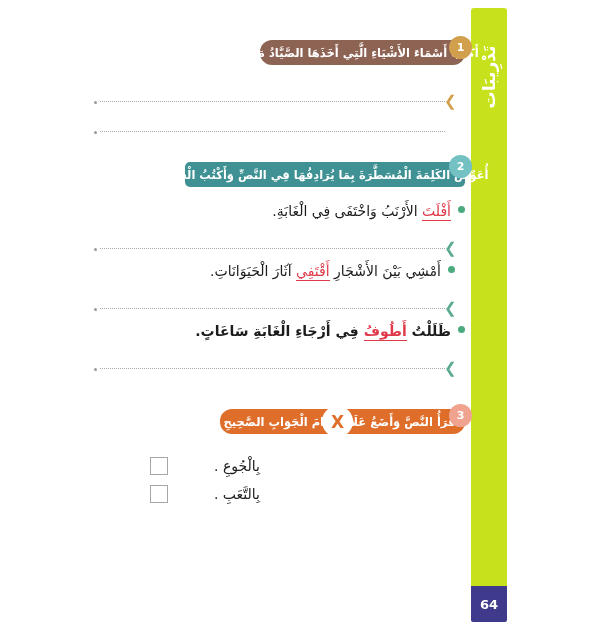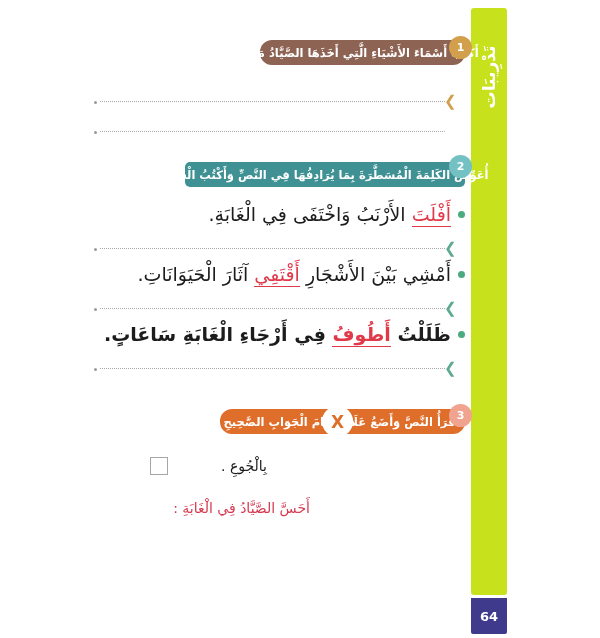--- a/index.html
+++ b/index.html
@@ -61,21 +61,21 @@
     font-weight: bold;
     letter-spacing: 0.5px;
     direction: rtl;
     font-family: "DejaVu Sans", "Liberation Sans", sans-serif;
   }
 
   
   .page-number {
     position: absolute;
     right: 93px;
-    bottom: 4px;
+    bottom: 16px;
     width: 36px;
     height: 36px;
     background: #3f3a8c;
     display: flex;
     align-items: center;
     justify-content: center;
     color: #ffffff;
     font-size: 13px;
     font-weight: bold;
     border-bottom-left-radius: 2px;
@@ -157,21 +157,21 @@
     height: 3px;
     background: #9a9a9a;
     border-radius: 50%;
   }
 
   
   .sentence {
     position: absolute;
     direction: rtl;
     text-align: right;
-    font-size: 19px;
+    font-size: 14px;
     color: #1c1c1c;
     white-space: nowrap;
     font-family: "DejaVu Sans", "Liberation Sans", sans-serif;
   }
   .sentence .bullet {
     display: inline-block;
     width: 7px;
     height: 7px;
     border-radius: 50%;
     background: #4bab7e;
@@ -213,21 +213,21 @@
     height: 18px;
     border: 1.4px solid #a6a6a6;
     background: #ffffff;
     box-sizing: border-box;
     flex: 0 0 auto;
   }
   .option-label {
     direction: rtl;
     font-size: 14px;
     color: #1c1c1c;
-    margin-right: 3px;
+    margin-right: 10px;
     white-space: nowrap;
     text-align: right;
     flex: 1 1 auto;
   }
 </style>
 </head>
 <body>
 
 <div class="page">
 
@@ -262,21 +262,21 @@
     <span>2</span>
   </div>
 
   <div class="sentence" style="top:203px; right:135px;">
     <span class="bullet"></span><span></span><span class="hl">أَفْلَتَ</span><span> الأَرْنَبُ وَاخْتَفَى فِي الْغَابَةِ.</span>
   </div>
   <div class="dot-start" style="top:248px; left:94px;"></div>
   <div class="dotline" style="top:248px; left:100px; width:345px;"></div>
   <div class="chev chev-teal" style="top:241px; left:444px;">❮</div>
 
-  <div class="sentence" style="top:263px; right:135px;margin-left:41px;">
+  <div class="sentence" style="top:263px; right:145px;margin-left:41px;">
     <span class="bullet"></span><span>أَمْشِي بَيْنَ الأَشْجَارِ </span><span class="hl">أَقْتَفِي</span><span> آثَارَ الْحَيَوَانَاتِ.</span>
   </div>
   <div class="dot-start" style="top:308px; left:94px;"></div>
   <div class="dotline" style="top:308px; left:100px; width:345px;"></div>
   <div class="chev chev-teal" style="top:301px; left:444px;">❮</div>
 
   <div class="sentence" style="top:323px; right:135px;font-weight:bold;">
     <span class="bullet"></span><span>ظَلَلْتُ </span><span class="hl">أَطُوفُ</span><span> فِي أَرْجَاءِ الْغَابَةِ سَاعَاتٍ.</span>
   </div>
   <div class="dot-start" style="top:368px; left:94px;"></div>
@@ -288,22 +288,25 @@
     <span style="display:inline-block;width:34px;"></span>
     <span>أَمَامَ الْجَوَابِ الصَّحِيحِ</span>
   </div>
   <div class="x-circle">
     <span>X</span>
   </div>
   <div class="badge badge-3">
     <span>3</span>
   </div>
 
-  <div class="question-stem">أَحَسَّ الصَّيَّادُ فِي الْغَابَةِ :</div>
 
   <div class="options">
     <div class="option-row">
       <div class="checkbox"></div>
       <div class="option-label">بِالْجُوعِ .</div>
     </div>
+    <div class="option-row">
+      <div class="checkbox"></div>
+      <div class="option-label">بِالتَّعَبِ .</div>
+    </div>
   </div>
 
 </div>
 
 </body></html>

